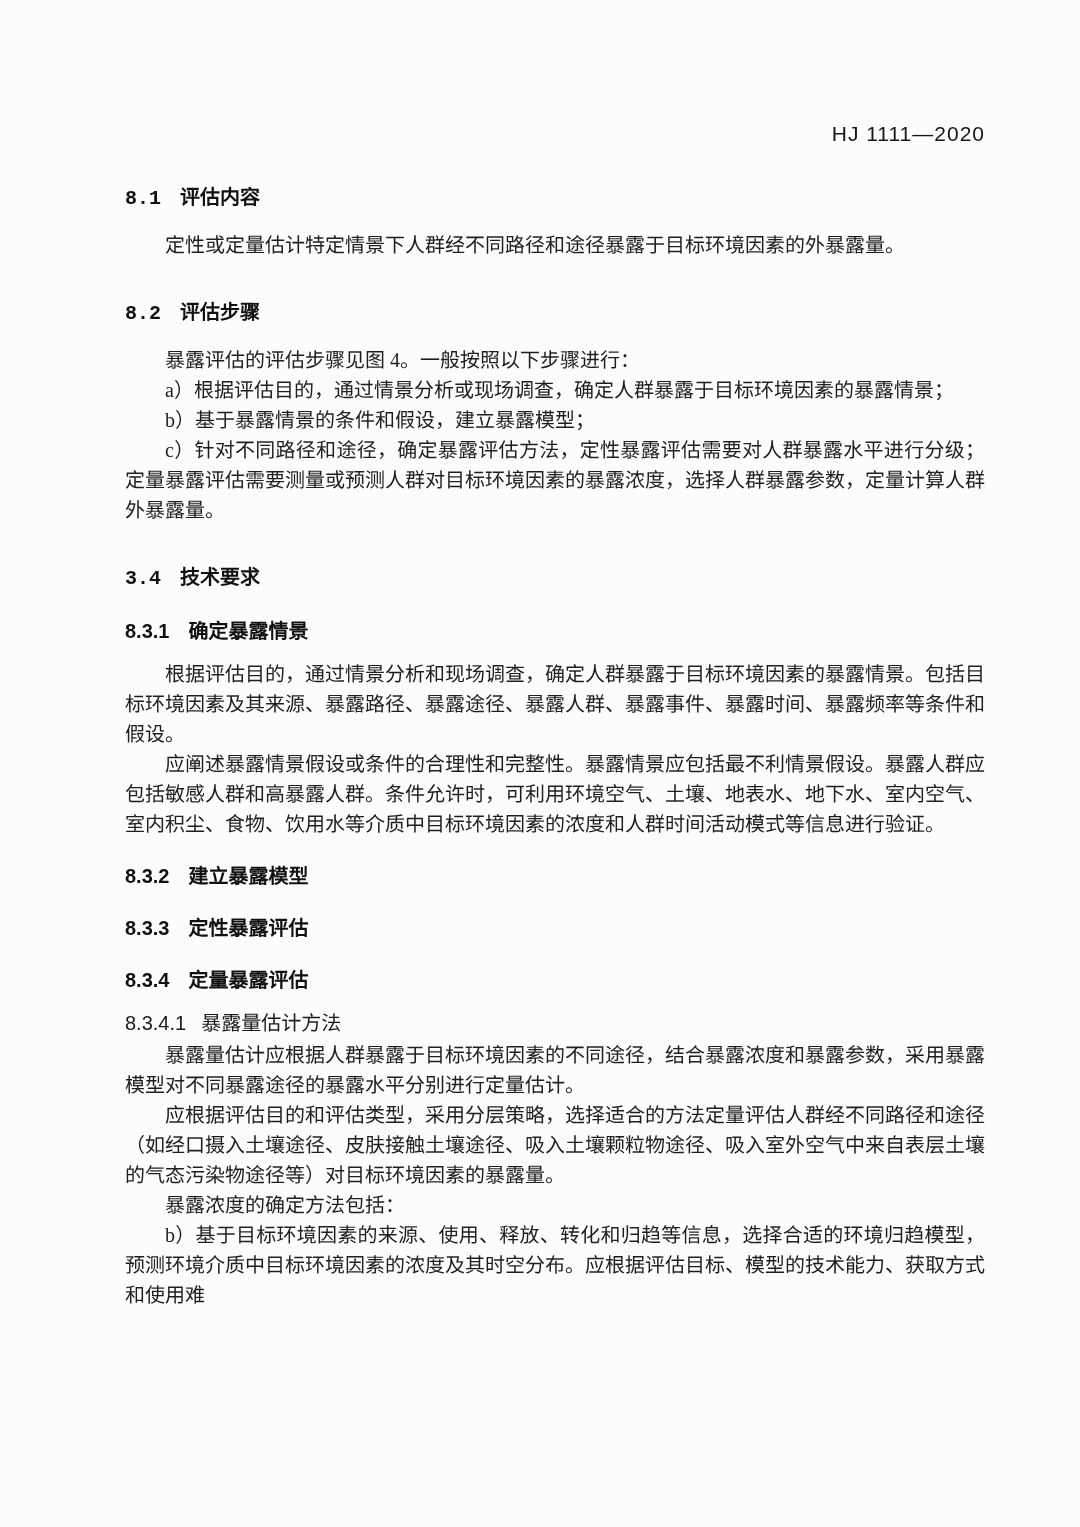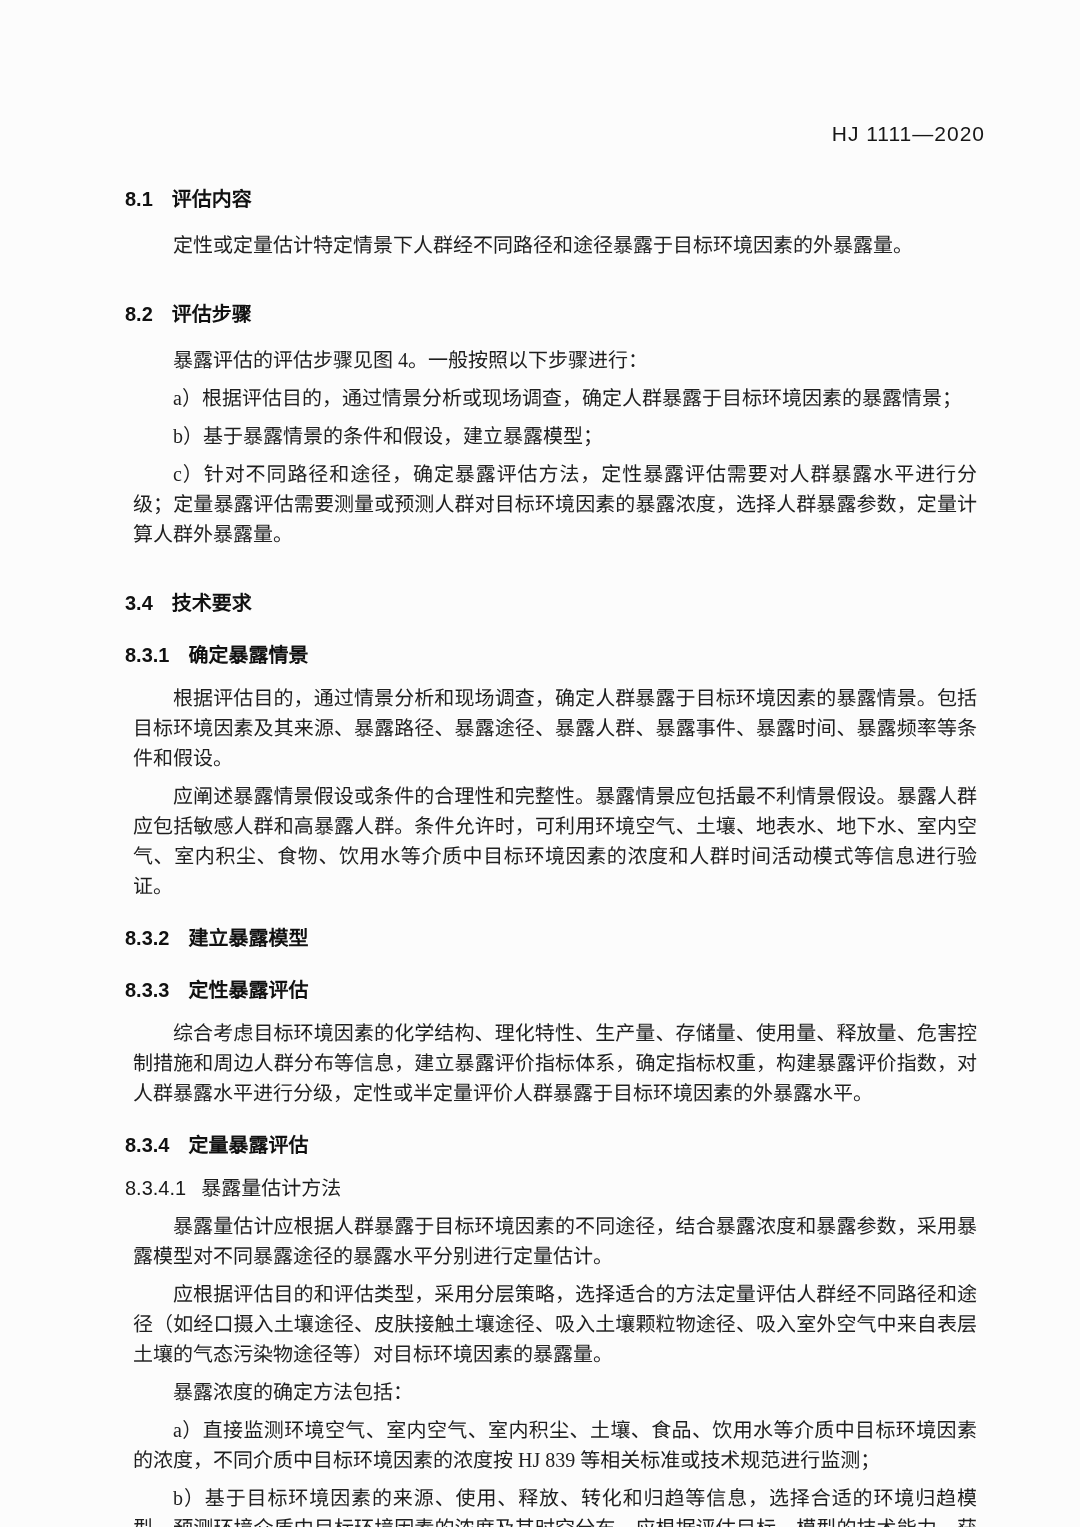--- a/index.html
+++ b/index.html
@@ -30,33 +30,33 @@
     letter-spacing: 1px;
     color: #161616;
     line-height: 28px;
     margin-bottom: 6px;
   }
   .content {
     font-size: 20px;
     line-height: 30px;
   }
   .content p {
-    margin: 8px;
+    margin: 0;
     text-align: justify;
     text-indent: 2em;
     color: #1e1e1e;
   }
   .h2, .h3 {
     font-family: "Liberation Sans", "DejaVu Sans", sans-serif;
     font-weight: bold;
     font-size: 20px;
     line-height: 30px;
     color: #111111;
   }
-  .h2 { margin: 39px 0 16px 0; }
+  .h2 { margin: 39px 0 16px 0; font-family: Liberation Mono, monospace; }
   .h2.first { margin-top: 36px; }
   .h3 { margin: 22px 0 13px 0; }
   .h4 {
     font-family: "Liberation Sans", "DejaVu Sans", sans-serif;
     font-weight: normal;
     font-size: 20px;
     line-height: 30px;
     color: #1a1a1a;
     margin: 6px 0 2px 0;
   }
@@ -76,23 +76,21 @@
       <p>暴露评估的评估步骤见图 4。一般按照以下步骤进行：</p>
       <p>a）根据评估目的，通过情景分析或现场调查，确定人群暴露于目标环境因素的暴露情景；</p>
       <p>b）基于暴露情景的条件和假设，建立暴露模型；</p>
       <p>c）针对不同路径和途径，确定暴露评估方法，定性暴露评估需要对人群暴露水平进行分级；定量暴露评估需要测量或预测人群对目标环境因素的暴露浓度，选择人群暴露参数，定量计算人群外暴露量。</p>
       <div class="h2"><span class="num">3.4</span><span class="title">技术要求</span></div>
       <div class="h3"><span class="num">8.3.1</span><span class="title">确定暴露情景</span></div>
       <p>根据评估目的，通过情景分析和现场调查，确定人群暴露于目标环境因素的暴露情景。包括目标环境因素及其来源、暴露路径、暴露途径、暴露人群、暴露事件、暴露时间、暴露频率等条件和假设。</p>
       <p>应阐述暴露情景假设或条件的合理性和完整性。暴露情景应包括最不利情景假设。暴露人群应包括敏感人群和高暴露人群。条件允许时，可利用环境空气、土壤、地表水、地下水、室内空气、室内积尘、食物、饮用水等介质中目标环境因素的浓度和人群时间活动模式等信息进行验证。</p>
       <div class="h3"><span class="num">8.3.2</span><span class="title">建立暴露模型</span></div>
       <div class="h3"><span class="num">8.3.3</span><span class="title">定性暴露评估</span></div>
-      <p>综合考虑目标环境因素的化学结构、理化特性、生产量、存储量、使用量、释放量、危害控制措施和周边人群分布等信息，建立暴露评价指标体系，确定指标权重，构建暴露评价指数，对人群暴露水平进行分级，定性或半定量评价人群暴露于目标环境因素的外暴露水平。</p>
       <div class="h3"><span class="num">8.3.4</span><span class="title">定量暴露评估</span></div>
       <div class="h4"><span class="num">8.3.4.1</span><span class="title">暴露量估计方法</span></div>
       <p>暴露量估计应根据人群暴露于目标环境因素的不同途径，结合暴露浓度和暴露参数，采用暴露模型对不同暴露途径的暴露水平分别进行定量估计。</p>
       <p>应根据评估目的和评估类型，采用分层策略，选择适合的方法定量评估人群经不同路径和途径（如经口摄入土壤途径、皮肤接触土壤途径、吸入土壤颗粒物途径、吸入室外空气中来自表层土壤的气态污染物途径等）对目标环境因素的暴露量。</p>
       <p>暴露浓度的确定方法包括：</p>
-      <p>a）直接监测环境空气、室内空气、室内积尘、土壤、食品、饮用水等介质中目标环境因素的浓度，不同介质中目标环境因素的浓度按 HJ 839 等相关标准或技术规范进行监测；</p>
       <p>b）基于目标环境因素的来源、使用、释放、转化和归趋等信息，选择合适的环境归趋模型，预测环境介质中目标环境因素的浓度及其时空分布。应根据评估目标、模型的技术能力、获取方式和使用难</p>
     </div>
 
 </div>
 
 </body></html>

